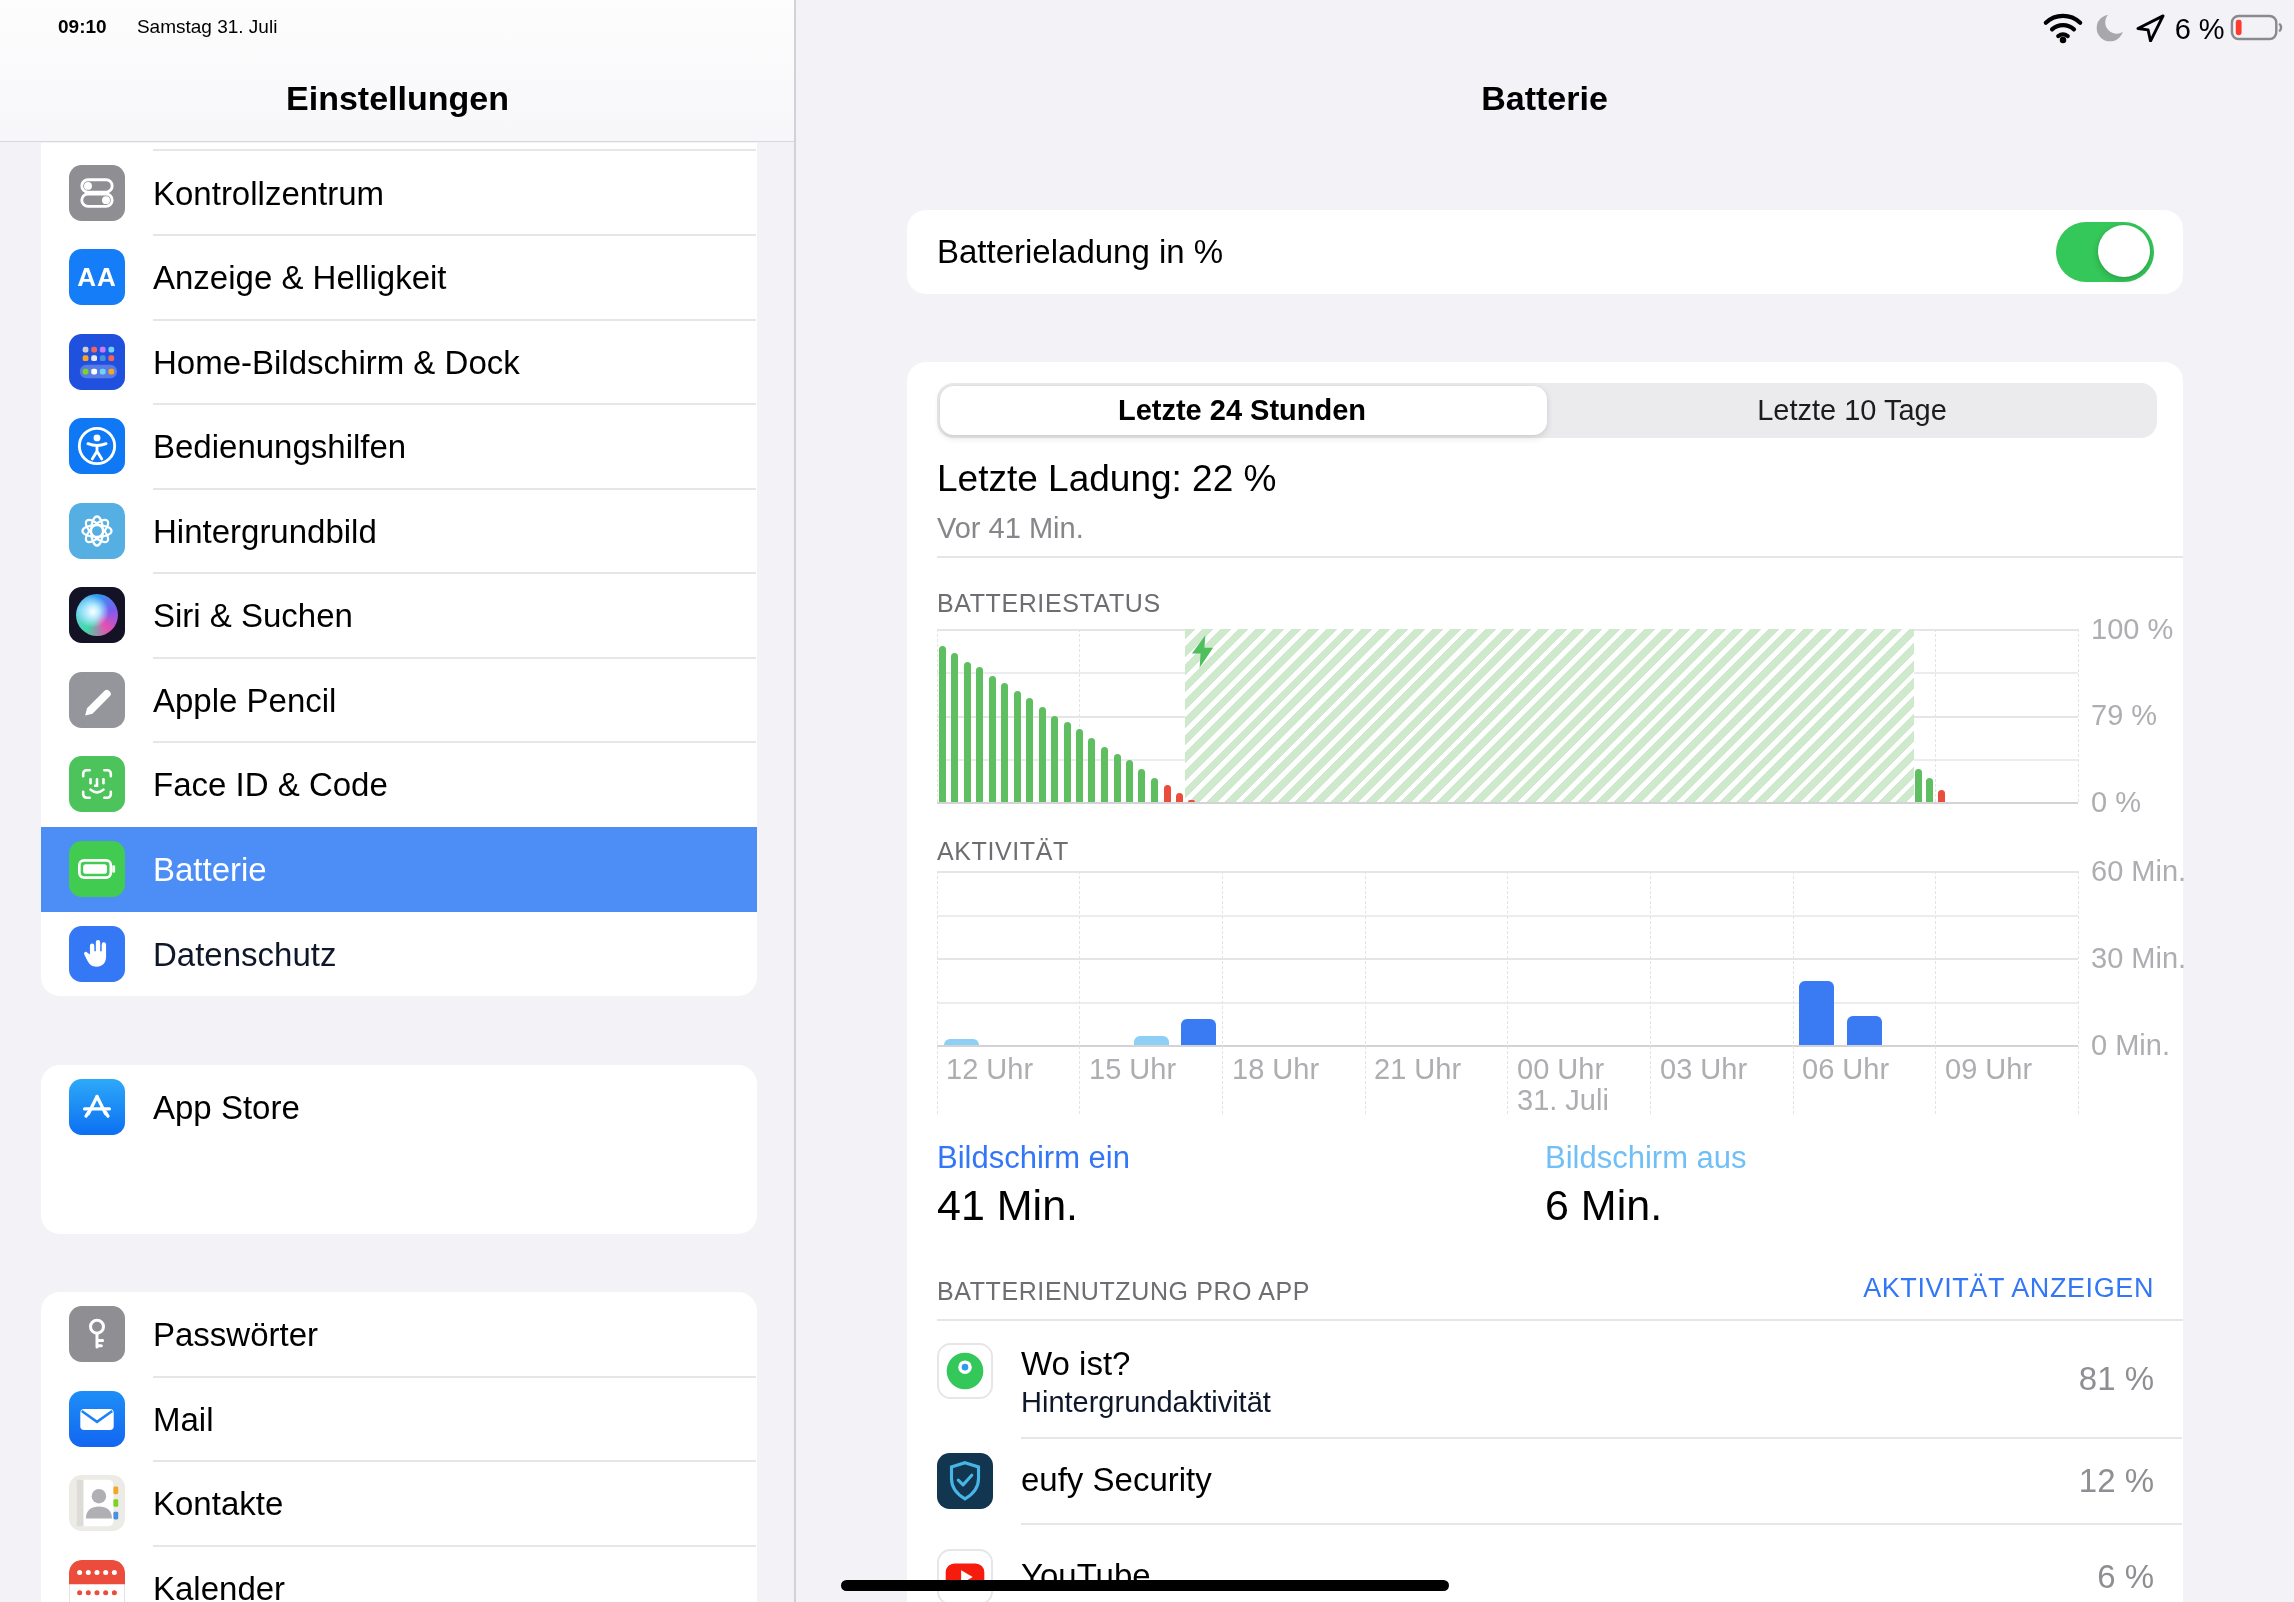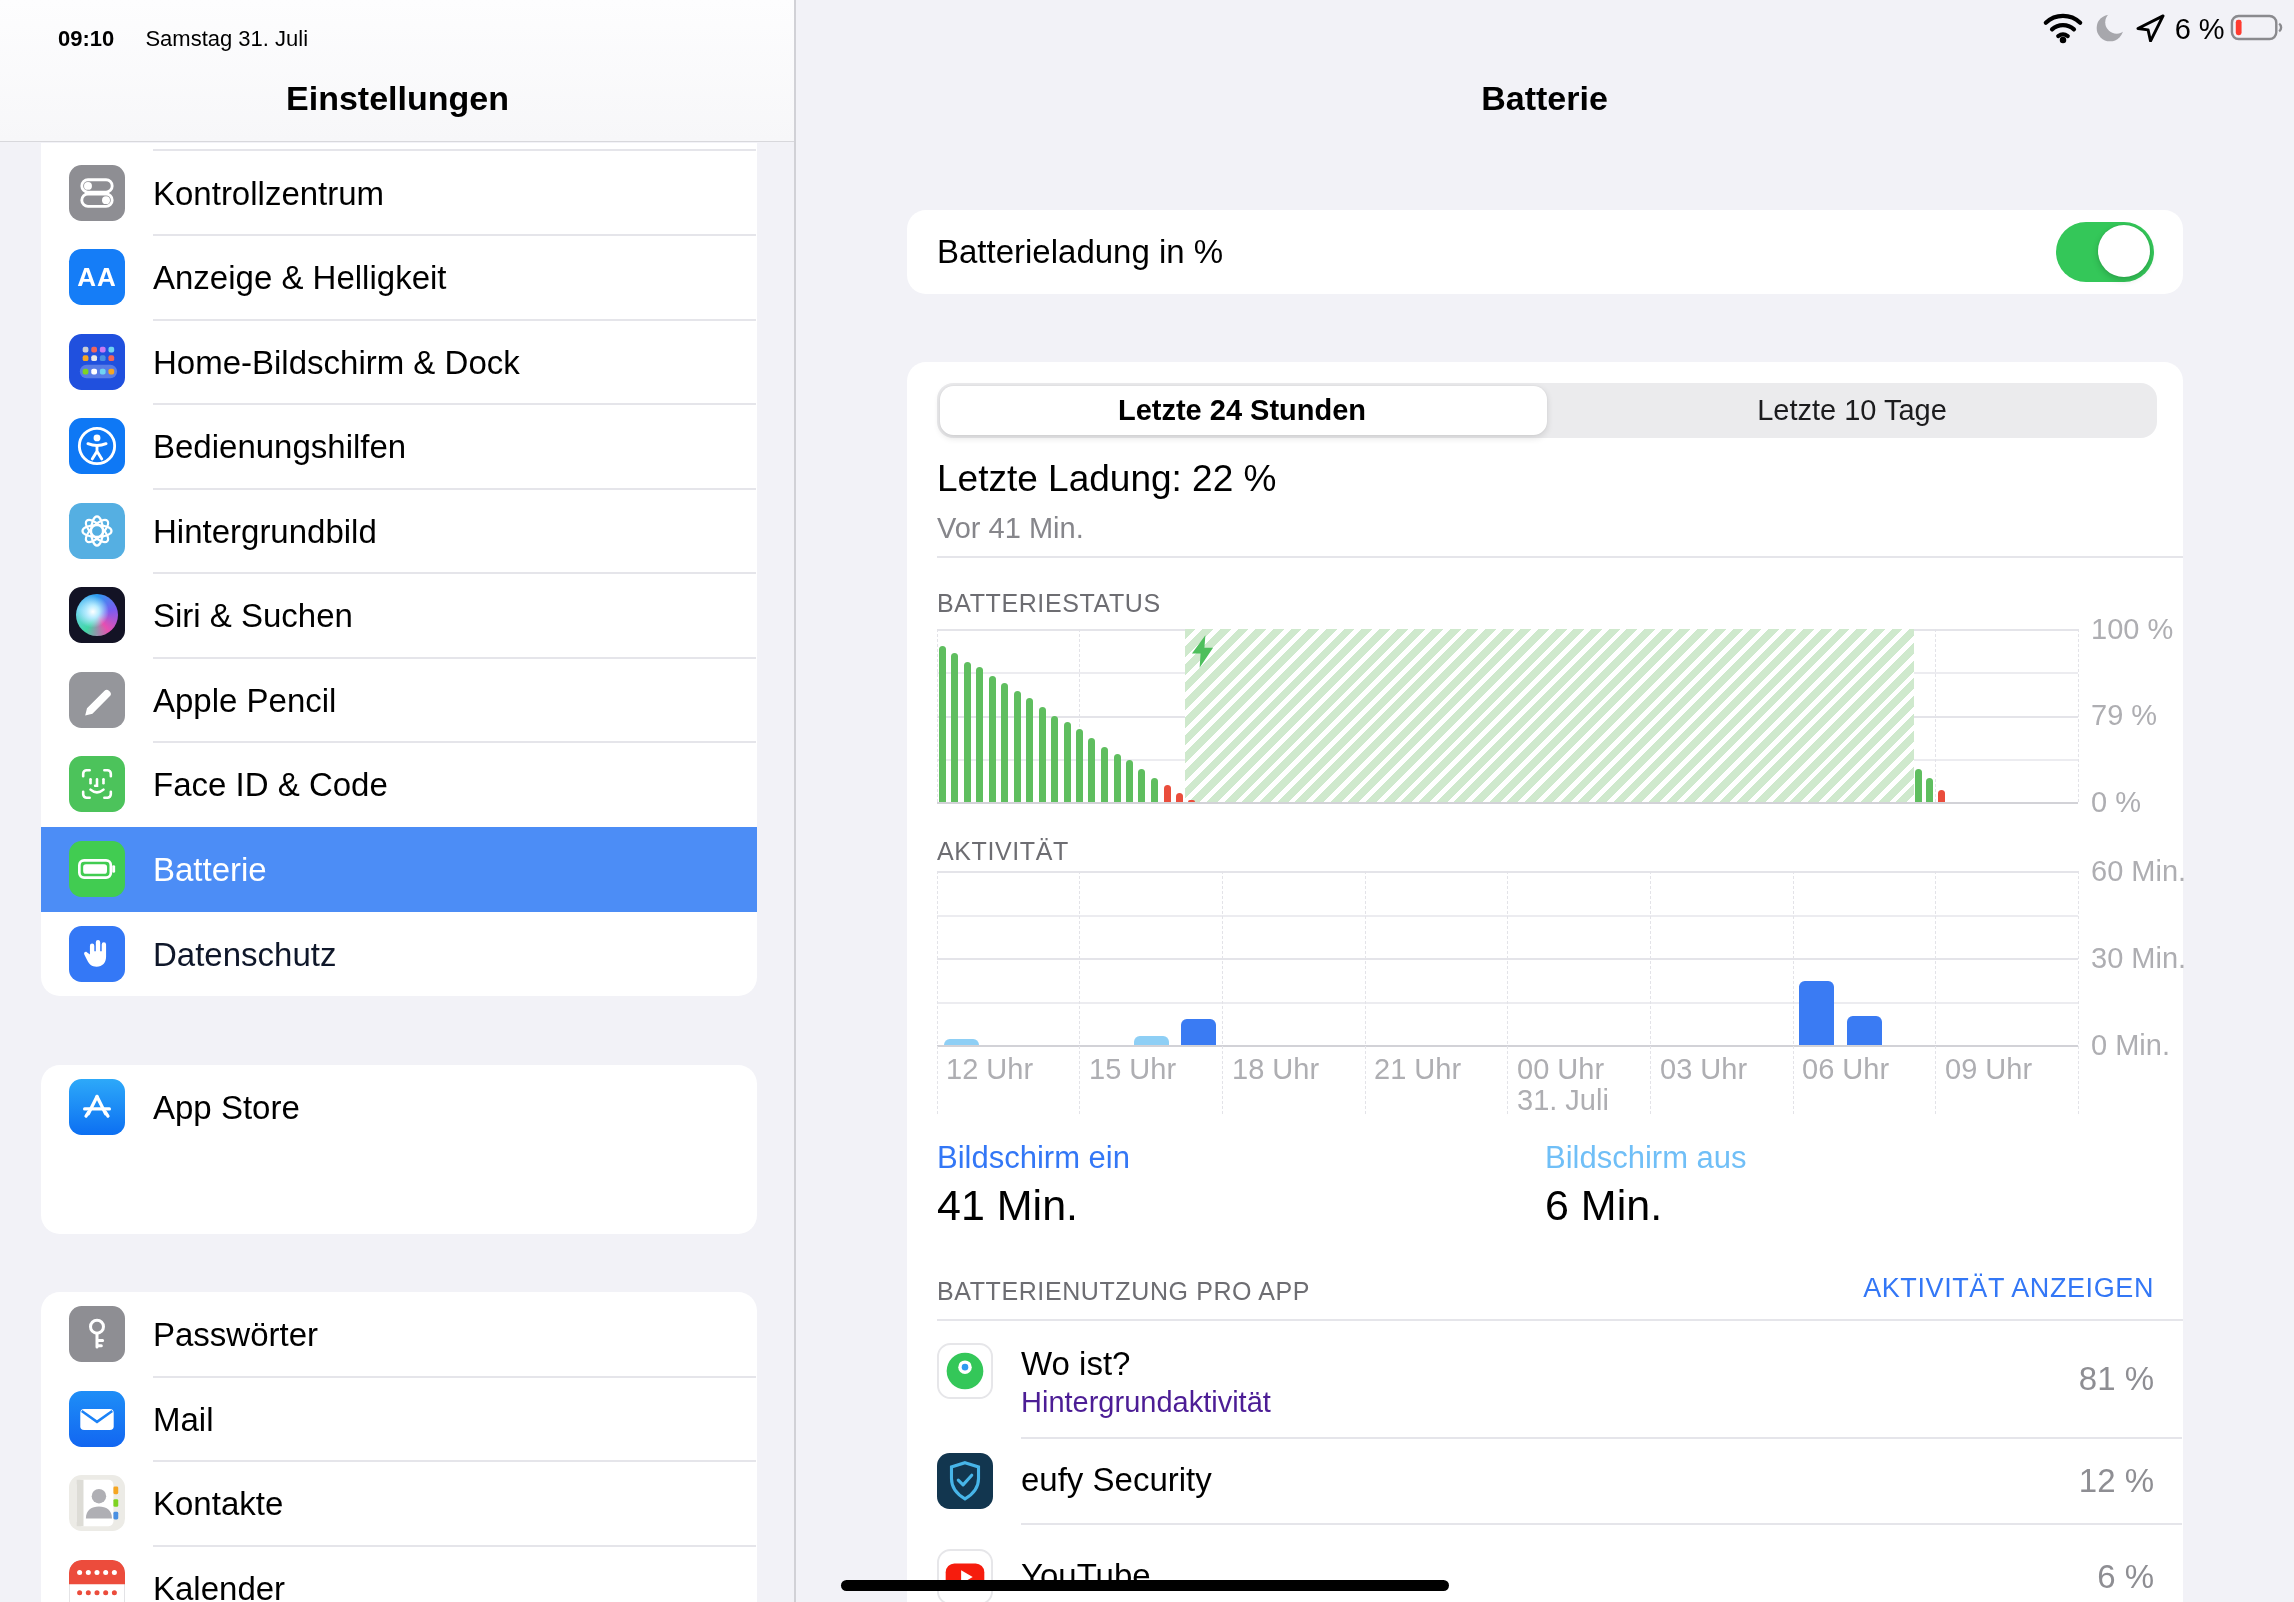--- a/index.html
+++ b/index.html
@@ -215,21 +215,21 @@
               </g>
             </svg>
           </div>
           <div class="rowlabel" style="position: absolute; left: 112px; top: 0px; color: rgb(0, 0, 0);">Kalender</div>
         </div>
       </div>
     </div>
 
   <div class="abs" style="left:794px;top:0;width:1.9px;height:1602px;background:#D1D1D6;"></div>
 
-  <div class="abs" style="left:58px;top:26px;font-size:22px;white-space:nowrap;">
+  <div class="abs" style="left:58px;top:16px;font-size:19px;white-space:nowrap;">
     <span style="font-weight:bold;">09:10</span>
     <span style="margin-left:25px;">Samstag 31. Juli</span>
   </div>
   <div class="abs" style="right:3.8px;top:7.7px;display:flex;align-items:center;gap:5.8px;">
     <span>
       <svg width="42" height="33" viewBox="0 0 44 34">
           <g fill="none" stroke="#000" stroke-width="4.4" stroke-linecap="round">
             <path d="M4 12 a 26 26 0 0 1 36 0"></path>
             <path d="M10.5 19 a 17 17 0 0 1 23 0"></path>
             <path d="M17 26 a 8.5 8.5 0 0 1 10 0"></path>
@@ -372,21 +372,21 @@
 
     <div id="usageRows">
         <div style="position: absolute; left: 0px; top: 959px; width: 1276px; height: 117px;">
           <div style="position: absolute; left: 30px; top: 22px; width: 56px; height: 56px;"><svg width="56" height="56" viewBox="0 0 58 58">
               <rect x="1" y="1" width="56" height="56" rx="13" fill="#fff" stroke="#E6E6E9" stroke-width="2"></rect>
               <circle cx="29" cy="29" r="19" fill="#34C759"></circle>
               <circle cx="29" cy="25" r="7" fill="#fff"></circle>
               <circle cx="29" cy="25" r="3.4" fill="#2D9BF0"></circle>
             </svg></div>
           <div style="position: absolute; left: 114px; top: 24px; font-size: 33px;">Wo ist?</div>
-          <div style="position: absolute; left: 114px; top: 65px; font-size: 29px; color: #4c1d95;">Hintergrundaktivität</div>
+          <div style="position: absolute; left: 114px; top: 65px; font-size: 29px; color: #0f172a;">Hintergrundaktivität</div>
           <div style="position: absolute; right: 29px; top: 39px; font-size: 33px; color: rgb(142, 142, 147);">81 %</div>
         </div>
         <div style="position: absolute; left: 0px; top: 1076px; width: 1276px; height: 86px;">
           <div style="position: absolute; left: 114px; top: -1px; width: 1161px; height: 1.9px; background: rgb(229, 229, 234);"></div>
           <div style="position: absolute; left: 30px; top: 15.4px; width: 56px; height: 56px;"><svg width="56" height="56" viewBox="0 0 58 58">
               <rect x="0" y="0" width="58" height="58" rx="13" fill="#12364F"></rect>
               <path d="M29 10 l14 4.5 v12 c0 10.5-6 16.5-14 21 c-8-4.5-14-10.5-14-21 v-12 Z" fill="none" stroke="#47B5E8" stroke-width="3.2"></path>
               <path d="M22 28 l5 5 l9-10" fill="none" stroke="#47B5E8" stroke-width="3.2" stroke-linecap="round" stroke-linejoin="round"></path>
             </svg></div>
           <div style="position: absolute; left: 114px; top: 23px; font-size: 33px;">eufy Security</div>

